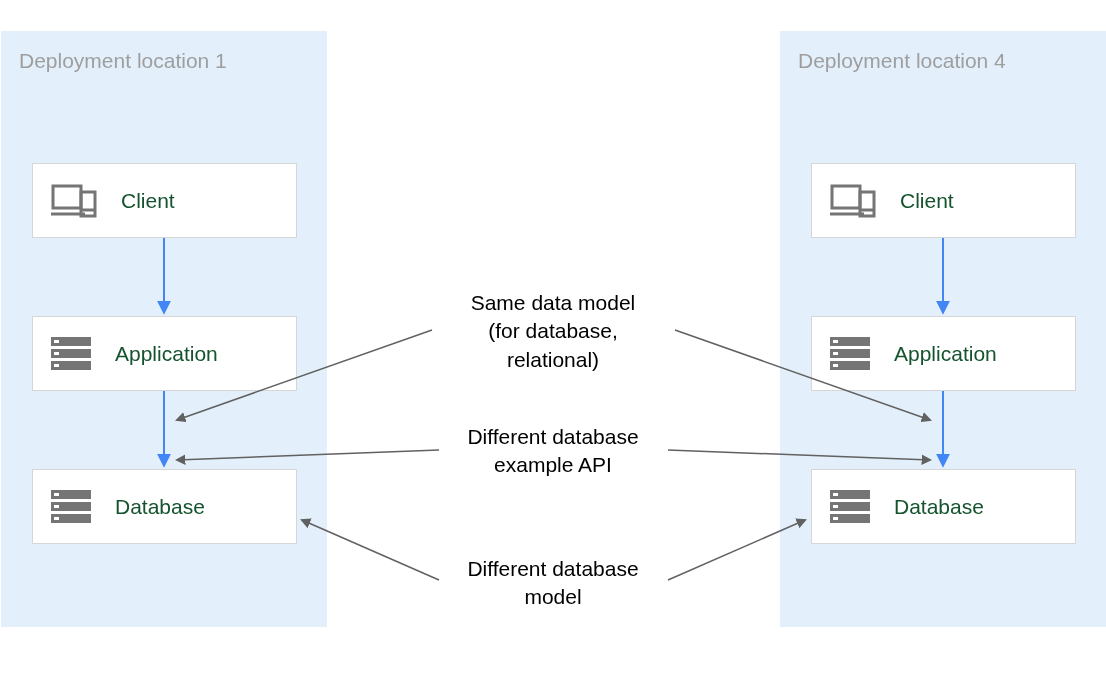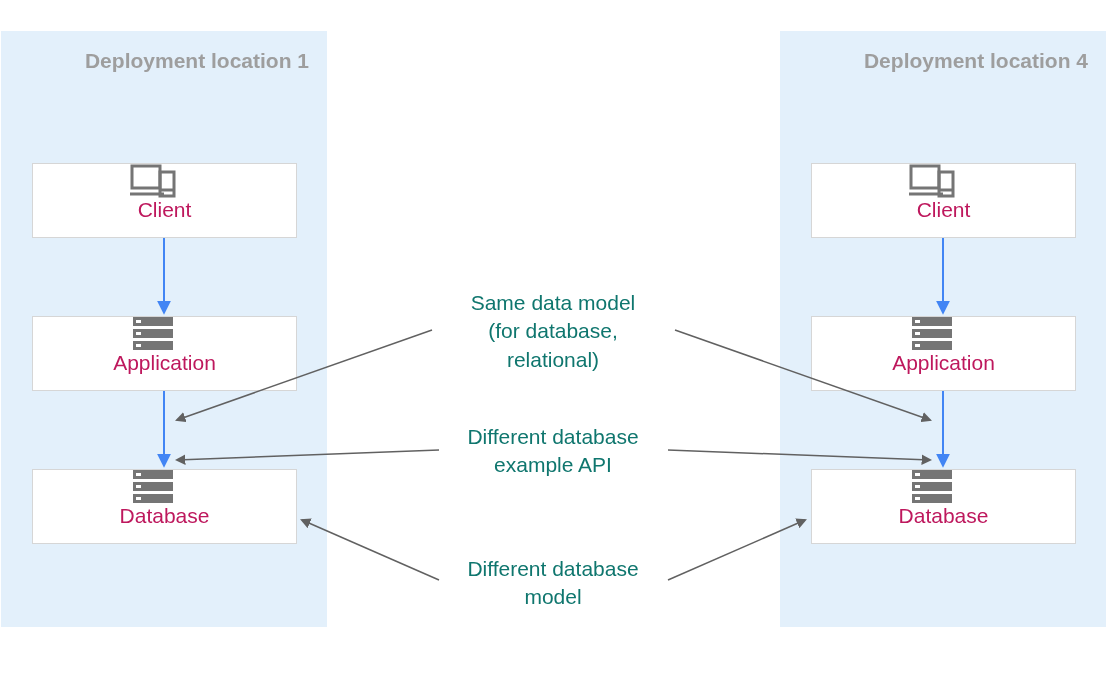--- a/index.html
+++ b/index.html
@@ -14,44 +14,42 @@
     overflow: hidden;
   }
   .region {
     position: absolute;
     background: #e3f0fb;
     padding: 18px 18px;
   }
   .region-title {
     color: #9e9e9e;
     font-size: 21px;
-    font-weight: 700;
-    text-align: right;
+    font-weight: 400;
   }
   .node {
     position: absolute;
     background: #ffffff;
     border: 1px solid #d6d6d6;
     display: flex;
     align-items: center;
     padding: 0 18px;
     font-size: 21px;
-    color: #be185d;
-    flex-direction: column;
+    color: #14532d;
   }
   .node .icon {
     margin-right: 24px;
     display: flex;
     align-items: center;
   }
   .center-label {
     position: absolute;
     text-align: center;
     font-size: 21px;
-    color: #0f766e;
+    color: #000000;
     line-height: 1.35;
     width: 260px;
     left: 423px;
   }
   svg.overlay {
     position: absolute;
     left: 0; top: 0;
     width: 1106px;
     height: 684px;
     pointer-events: none;

